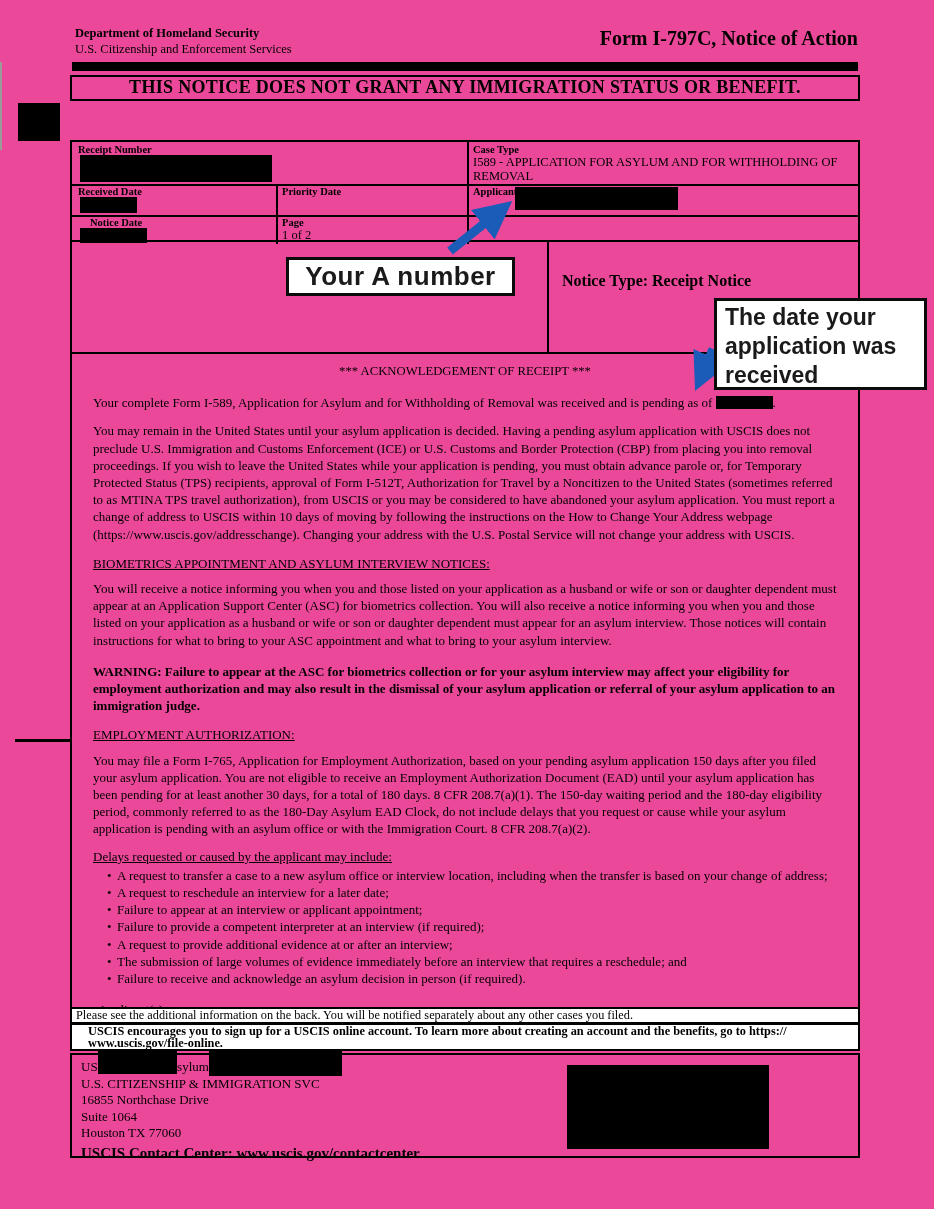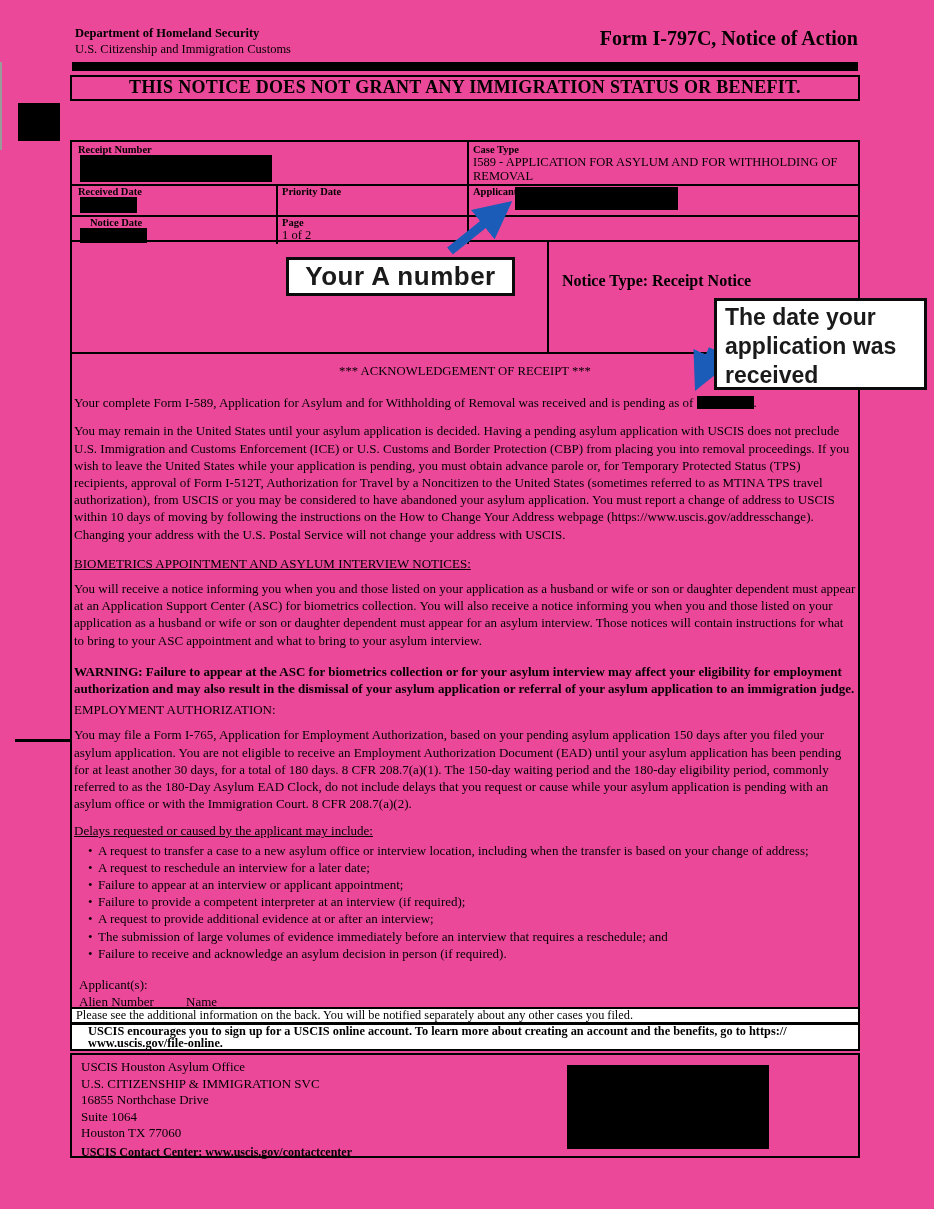--- a/index.html
+++ b/index.html
@@ -36,59 +36,59 @@
   .callout{border:3px solid #0b0b0b;background:#fff;box-sizing:border-box;
            font-family:"Liberation Sans", sans-serif;font-weight:600;color:#1a1a1a;}
   .a-number-box{left:286px;top:257px;width:229px;height:39px;font-size:26px;
                 text-align:center;line-height:33px;letter-spacing:.5px;z-index:6;}
   .date-note-box{left:714px;top:298px;width:213px;height:92px;font-size:23px;
                  line-height:29px;padding:2px 8px;z-index:6;}
   .arrow-layer{left:0;top:0;width:934px;height:1209px;z-index:5;pointer-events:none;}
 
   
   .bodybox{left:70px;top:352px;width:790px;height:657px;border:2px solid #000;box-sizing:border-box;
-           font-size:13px;line-height:17.2px;padding:0 2px;}
+           font-size:13px;line-height:17.2px;padding:0 21px;}
   .ack{margin-top:9px;text-align:center;font-size:12.7px;}
   .p1{margin-top:14px;}
   .p2{margin-top:11px;}
   .h-u{margin-top:12px;text-decoration:underline;}
   .p3{margin-top:8px;}
   .warn{margin-top:14px;font-weight:bold;}
-  .h-u2{margin-top:4px;}
+  .h-u2{margin-top:12px;text-decoration:underline;}
   .p5{margin-top:8px;}
   .delays{margin-top:10px;text-decoration:underline;}
   ul.bullets{margin:2px 0 0 14px;padding:0;list-style:none;}
   ul.bullets li{padding-left:10px;position:relative;}
   ul.bullets li::before{content:"\2022";position:absolute;left:0;top:0;}
   .applicants{margin-top:14px;margin-left:5px;}
   .ap-headers{margin-left:5px;}
   .ap-headers .col1{display:inline-block;width:107px;text-decoration:underline;}
   .ap-headers .col2{text-decoration:underline;}
   .ap-redacts{margin-left:5px;margin-top:3px;height:40px;}
   .ap-redacts .r1{display:inline-block;width:79px;height:33px;background:#000;vertical-align:top;margin-top:2px;}
   .ap-redacts .r2{display:inline-block;width:133px;height:37px;background:#000;vertical-align:top;margin-left:32px;}
 
   
   .pleaserow{left:70px;top:1007px;width:790px;height:17px;border:2px solid #000;box-sizing:border-box;
              font-size:12.3px;line-height:12.5px;padding-left:4px;background:#fff;}
   .encrow{left:70px;top:1023px;width:790px;height:28px;border:2px solid #000;box-sizing:border-box;
           font-size:12.3px;font-weight:bold;line-height:12.3px;padding-left:16px;background:#fff;}
   .addrbox{left:70px;top:1053px;width:790px;height:105px;border:2px solid #000;box-sizing:border-box;}
   .addr-lines{position:absolute;left:9px;top:4px;font-size:13px;line-height:16.6px;}
-  .contact{position:absolute;left:9px;top:90px;font-size:12px;font-weight:bold;}
+  .contact{position:absolute;left:9px;top:90px;font-size:15px;font-weight:bold;}
   .addr-redact{position:absolute;left:495px;top:10px;width:202px;height:84px;background:#000;}
 </style>
 </head>
 <body>
 
 <div class="page">
 
   <div class="abs hdr-left">
     <div class="b">Department of Homeland Security</div>
-    <div>U.S. Citizenship and Immigration Customs</div>
+    <div>U.S. Citizenship and Enforcement Services</div>
   </div>
   <div class="abs hdr-title">Form I-797C, Notice of Action</div>
   <div class="abs black-bar"></div>
   <div class="abs banner">THIS NOTICE DOES NOT GRANT ANY IMMIGRATION STATUS OR BENEFIT.</div>
   <div class="abs edge-artifact"></div>
   <div class="abs margin-square"></div>
   <div class="abs margin-line"></div>
 
   <div class="abs rtable">
     <div class="rline-h" style="top:42px;"></div>

